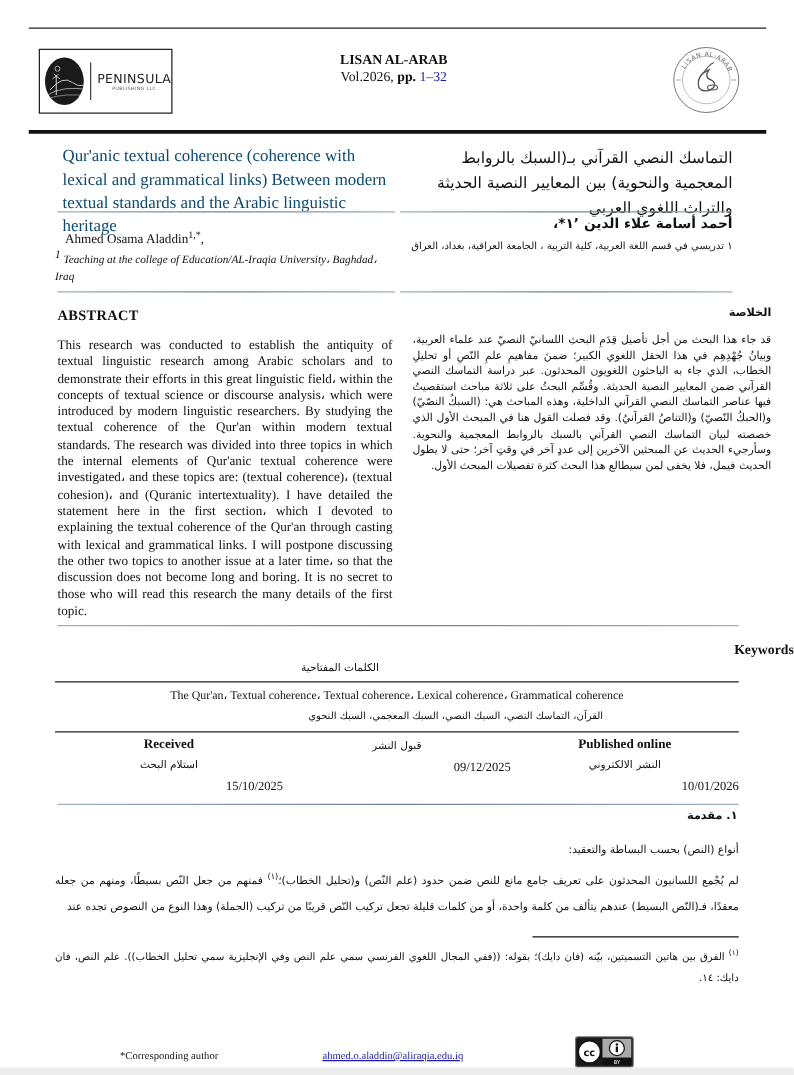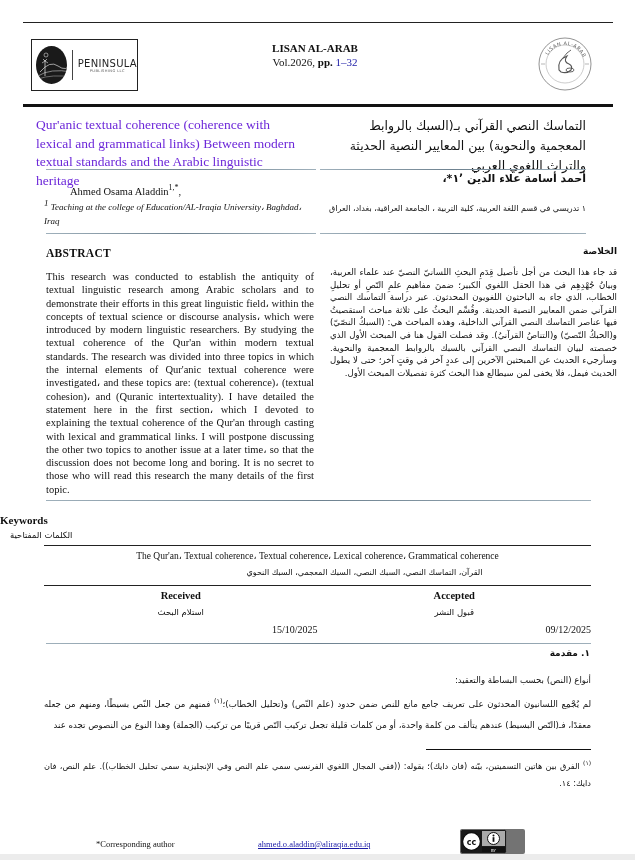--- a/index.html
+++ b/index.html
@@ -12,53 +12,53 @@
   .logo-left .circle svg { position: absolute; left: 0; top: 0; }
   .logo-left .sep { width: 1px; height: 30px; background: #444; margin: 0 5px; }
   .logo-left .brand { font-family: "DejaVu Sans", sans-serif; font-size: 10px; letter-spacing: 0.3px; color: #222; line-height: 11px; }
   .logo-left .sub { font-family: "DejaVu Sans", sans-serif; font-size: 3.6px; color: #555; letter-spacing: 0.4px; }
   .journal { left: 150px; top: 42px; width: 330px; text-align: center; font-size: 11px; line-height: 13.5px; }
   .journal .title { font-weight: bold; font-size: 11px; }
   .journal a { color: #1a1aa6; text-decoration: underline; }
   .journal .blue { color: #1a1aa6; }
   .logo-right { left: 537px; top: 36px; width: 56px; height: 56px; }
   .thick-rule { left: 23px; top: 104px; width: 590px; height: 3px; background: #111; }
-  .title-en { left: 36px; top: 116px; width: 270px; font-size: 13.5px; line-height: 18.5px; color: #6d28d9; }
+  .title-en { left: 50px; top: 116px; width: 270px; font-size: 13.5px; line-height: 18.5px; color: #0c4a6e; }
   .title-ar { left: 320px; top: 116px; width: 266px; font-size: 12.5px; line-height: 20px; color: #111; }
   .rule-mid { height: 1px; background: linear-gradient(90deg, #9fb0bb, #6e8290, #9fb0bb); }
-  .author-en { left: 52px; top: 183px; font-size: 10.5px; margin-left: 18px; }
+  .author-en { left: 52px; top: 183px; font-size: 10.5px; }
   .author-en sup { font-size: 8px; }
   .aff-en { left: 44px; top: 196px; width: 270px; font-size: 9px; font-style: italic; line-height: 14px; }
   .aff-en sup { font-style: italic; font-size: 9px; }
   .author-ar { left: 320px; top: 172px; width: 266px; font-size: 11px; font-weight: bold; }
-  .aff-ar { left: 320px; top: 202px; width: 266px; font-size: 8px; line-height: 13.5px; }
+  .aff-ar { left: 320px; top: 190px; width: 266px; font-size: 8px; line-height: 13.5px; }
   .abstract-head { left: 46px; top: 247px; font-weight: bold; font-size: 11.5px; letter-spacing: 0.3px; }
   .abstract-body { left: 46px; top: 270px; width: 268px; font-size: 10.5px; line-height: 13.3px; text-align: justify; }
   .khulasa-head { left: 330px; top: 246px; width: 287px; font-size: 9px; font-weight: bold; }
   .khulasa-body { left: 330px; top: 266px; width: 287px; font-size: 8.6px; line-height: 12.6px; text-align: justify; }
-  .kw-head { left: 0; width: 635px; top: 514px; text-align: left; font-weight: bold; font-size: 11px; }
-  .kw-head-ar { left: 0; width: 544px; top: 530px; text-align: left; font-size: 8.5px; font-family: "DejaVu Sans", sans-serif; padding-left: 10px; }
+  .kw-head { left: 0; width: 635px; top: 514px; text-align: right; font-weight: bold; font-size: 11px; }
+  .kw-head-ar { left: 0; width: 544px; top: 530px; text-align: center; font-size: 8.5px; font-family: "DejaVu Sans", sans-serif; }
   .kw-rule { left: 44px; top: 545px; width: 547px; height: 1px; background: #222; }
   .kw-en { left: 0; width: 635px; top: 550px; text-align: center; font-size: 9.5px; }
   .kw-ar { left: 0; width: 635px; top: 568px; text-align: center; font-size: 8px; font-family: "DejaVu Sans", sans-serif; direction: rtl; margin-left: 47px; }
   .kw-rule2 { left: 44px; top: 585px; width: 547px; height: 1px; background: #222; }
   .dates { left: 44px; top: 588px; width: 547px; display: flex; }
   .dates .col { flex: 1; text-align: center; }
   .dates .lab { font-weight: bold; font-size: 10.5px; line-height: 15px; }
   .dates .lab-ar { font-family: "DejaVu Sans", sans-serif; font-size: 8.5px; line-height: 18px; }
   .dates .val { font-size: 10px; line-height: 18px; text-align: right; }
   .sec-head { left: 320px; top: 648px; width: 270px; font-size: 9px; font-weight: bold; }
   .body-ar { left: 44px; top: 670px; width: 547px; font-size: 8.6px; line-height: 21px; text-align: justify; }
   .body-ar sup { font-size: 6.5px; }
   .fn-rule { left: 426px; top: 749px; width: 165px; height: 1px; background: #111; }
   .footnote { left: 44px; top: 754px; width: 547px; font-size: 8.2px; line-height: 17px; text-align: justify; }
   .footnote sup { font-size: 6px; }
   .corr { left: 96px; top: 839px; font-size: 8.5px; font-family: "Liberation Serif", serif; }
   .email { left: 258px; top: 839px; font-size: 8.5px; color: #1a1aa6; text-decoration: underline; }
-  .cc-badge { left: 460px; top: 829px; width: 65px; height: 25px; background: #737373; border-radius: 2px; }
+  .cc-badge { left: 460px; top: 829px; width: 47px; height: 25px; background: #737373; border-radius: 2px; }
   .bottom-band { left: 0; top: 854px; width: 635px; height: 6px; background: #ececec; }
 </style>
 </head>
 <body>
 
 <div class="abs top-rule"></div>
 
 <div class="abs logo-left">
   <div class="circle">
     <svg width="38" height="38" viewBox="0 0 38 38">
@@ -133,23 +133,27 @@
 <div class="abs kw-ar">القرآن، التماسك النصي، السبك النصي، السبك المعجمي، السبك النحوي</div>
 <div class="abs kw-rule2"></div>
 
 <div class="abs dates">
   <div class="col">
     <div class="lab">Received</div>
     <div class="lab-ar">استلام البحث</div>
     <div class="val">15/10/2025</div>
   </div>
   <div class="col">
-    <div class="lab">Accepted</div>
     <div class="lab-ar">قبول النشر</div>
     <div class="val">09/12/2025</div>
+  </div>
+  <div class="col">
+    <div class="lab">Published online</div>
+    <div class="lab-ar">النشر الالكتروني</div>
+    <div class="val">10/01/2026</div>
   </div>
 </div>
 
 <div class="abs rule-mid" style="left:46px;top:643px;width:545px;"></div>
 
 <div class="abs sec-head rtl">١. مقدمة</div>
 <div class="abs body-ar rtl">
   <div>أنواع (النص) بحسب البساطة والتعقيد:</div>
   <div><span>لم يُجْمِع اللسانيون المحدثون على تعريف جامع مانع للنص ضمن حدود (علم النّص) و(تحليل الخطاب)؛</span><sup>(١)</sup><span> فمنهم من جعل النّص بسيطًا، ومنهم من جعله معقدًا، فـ(النّص البسيط) عندهم يتألف من كلمة واحدة، أو من كلمات قليلة تجعل تركيب النّص قريبًا من تركيب (الجملة) وهذا النوع من النصوص تجده عند</span></div>
 </div>

